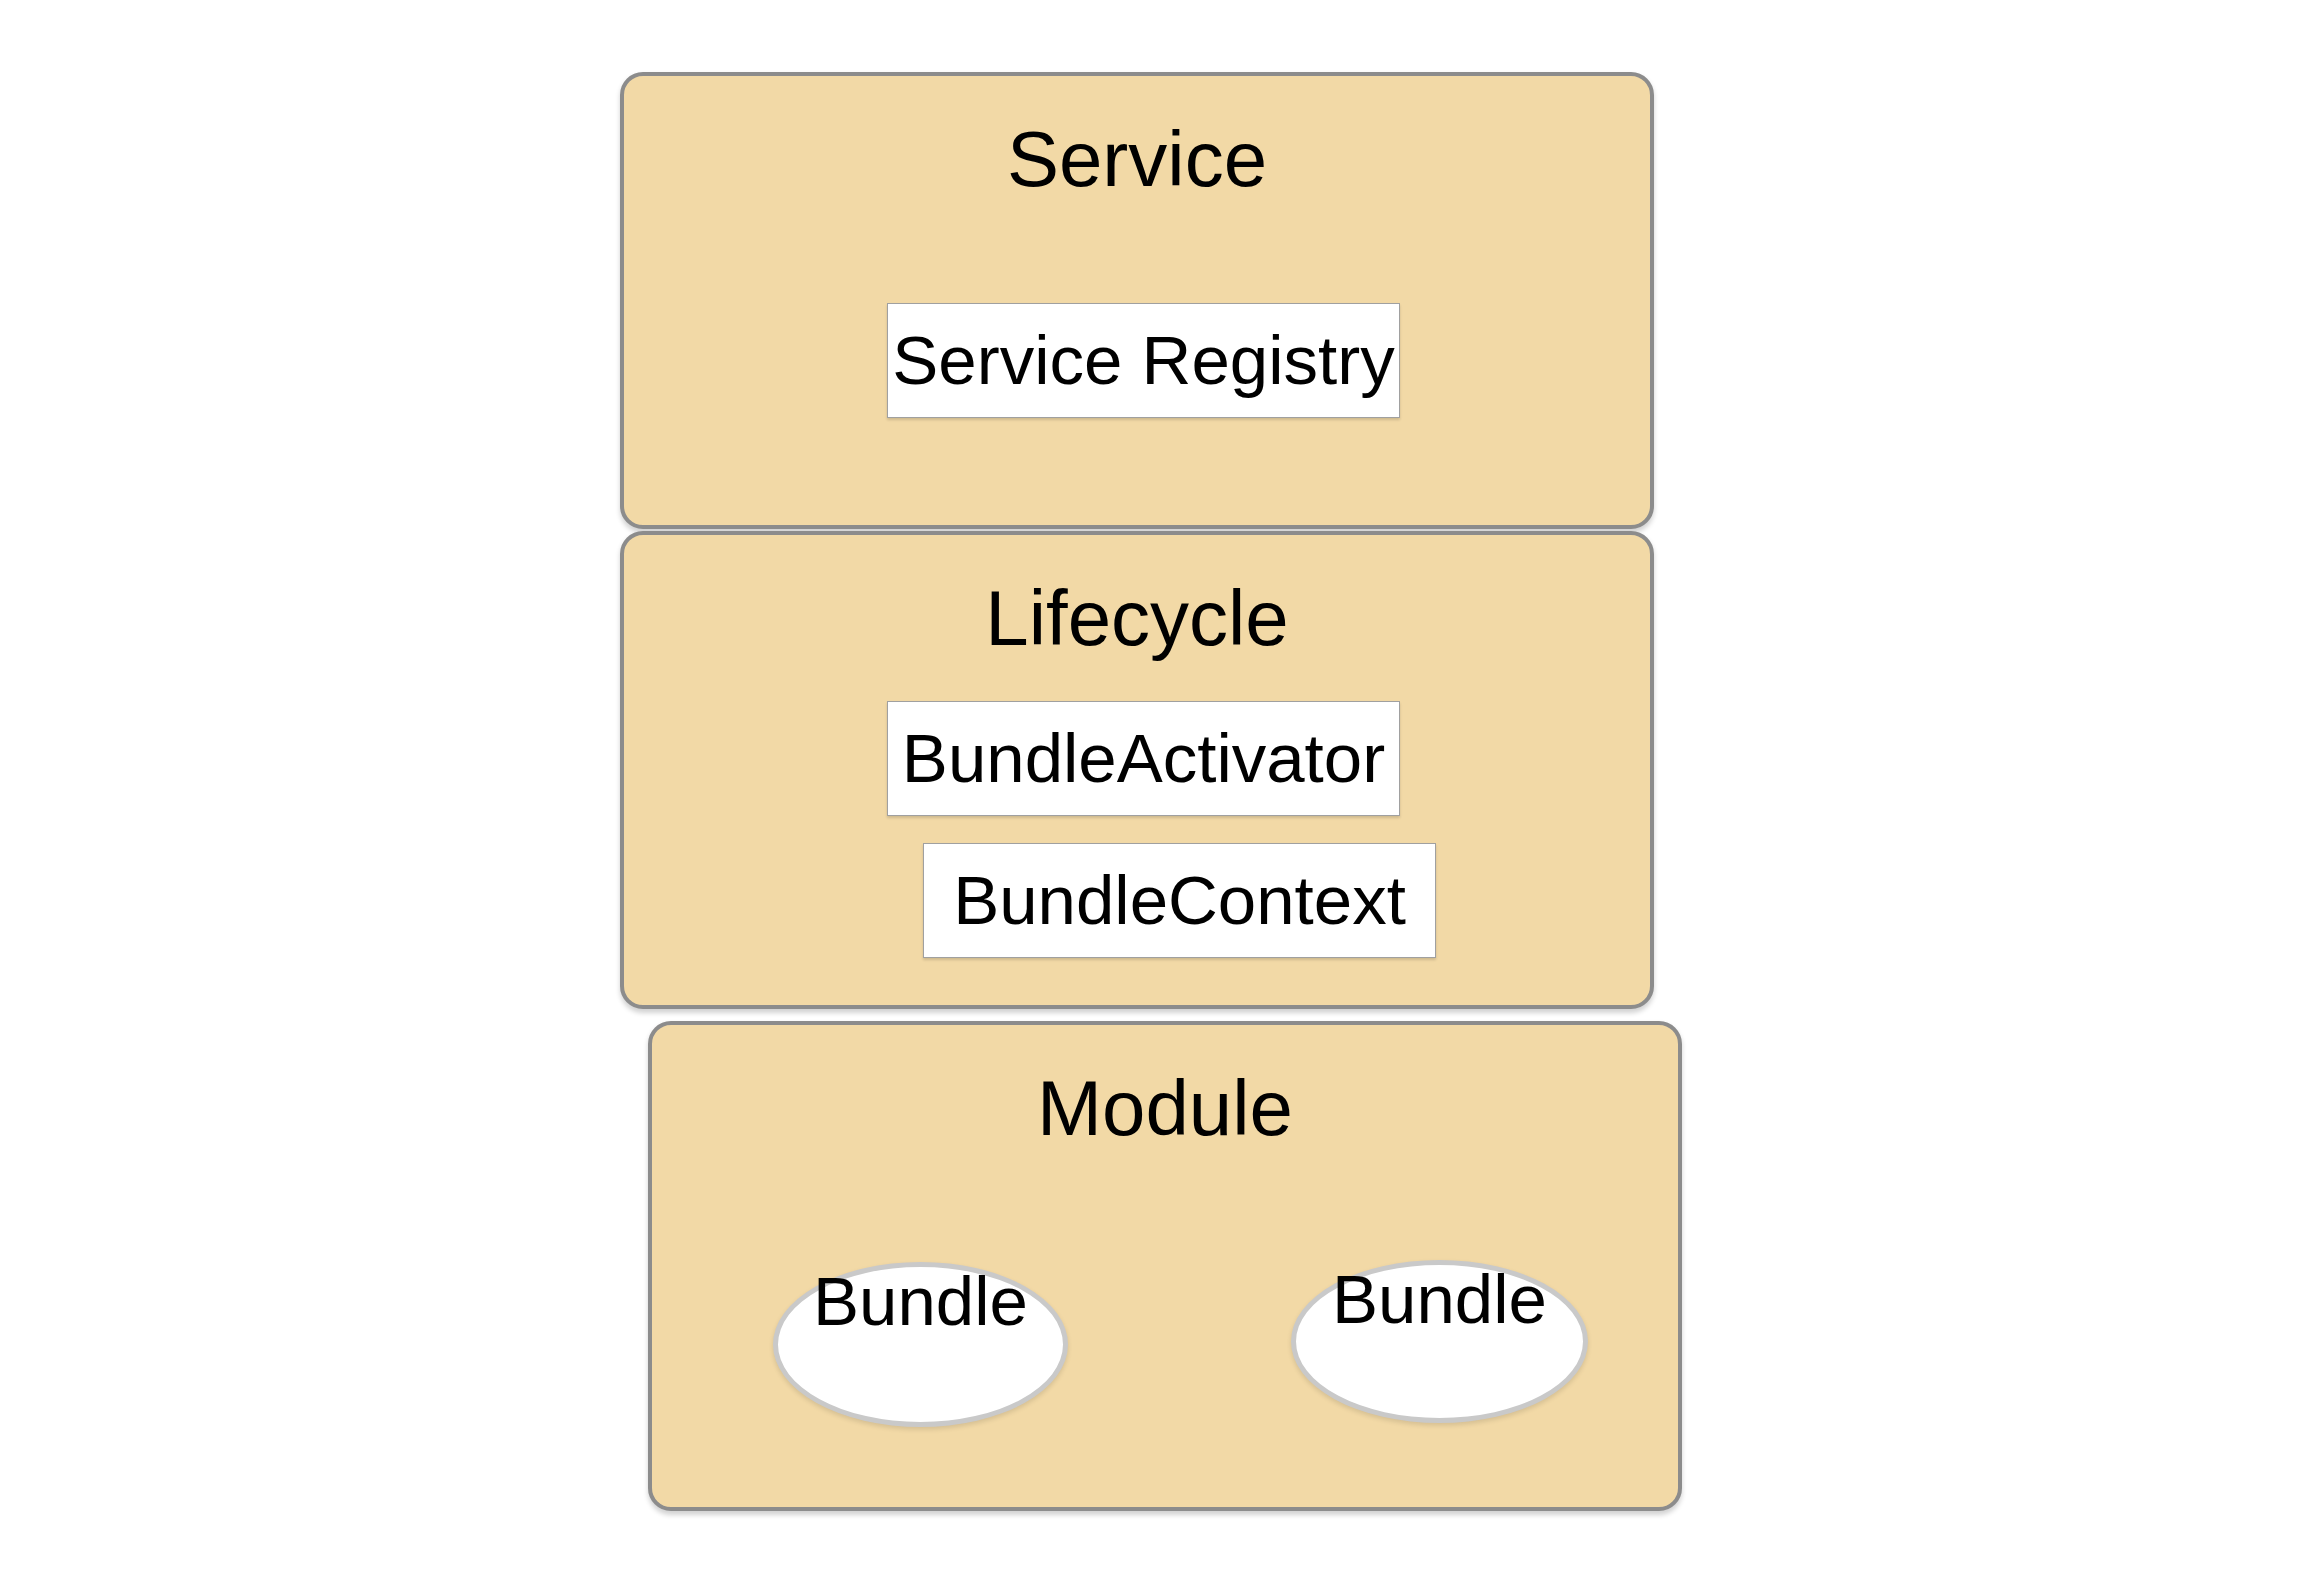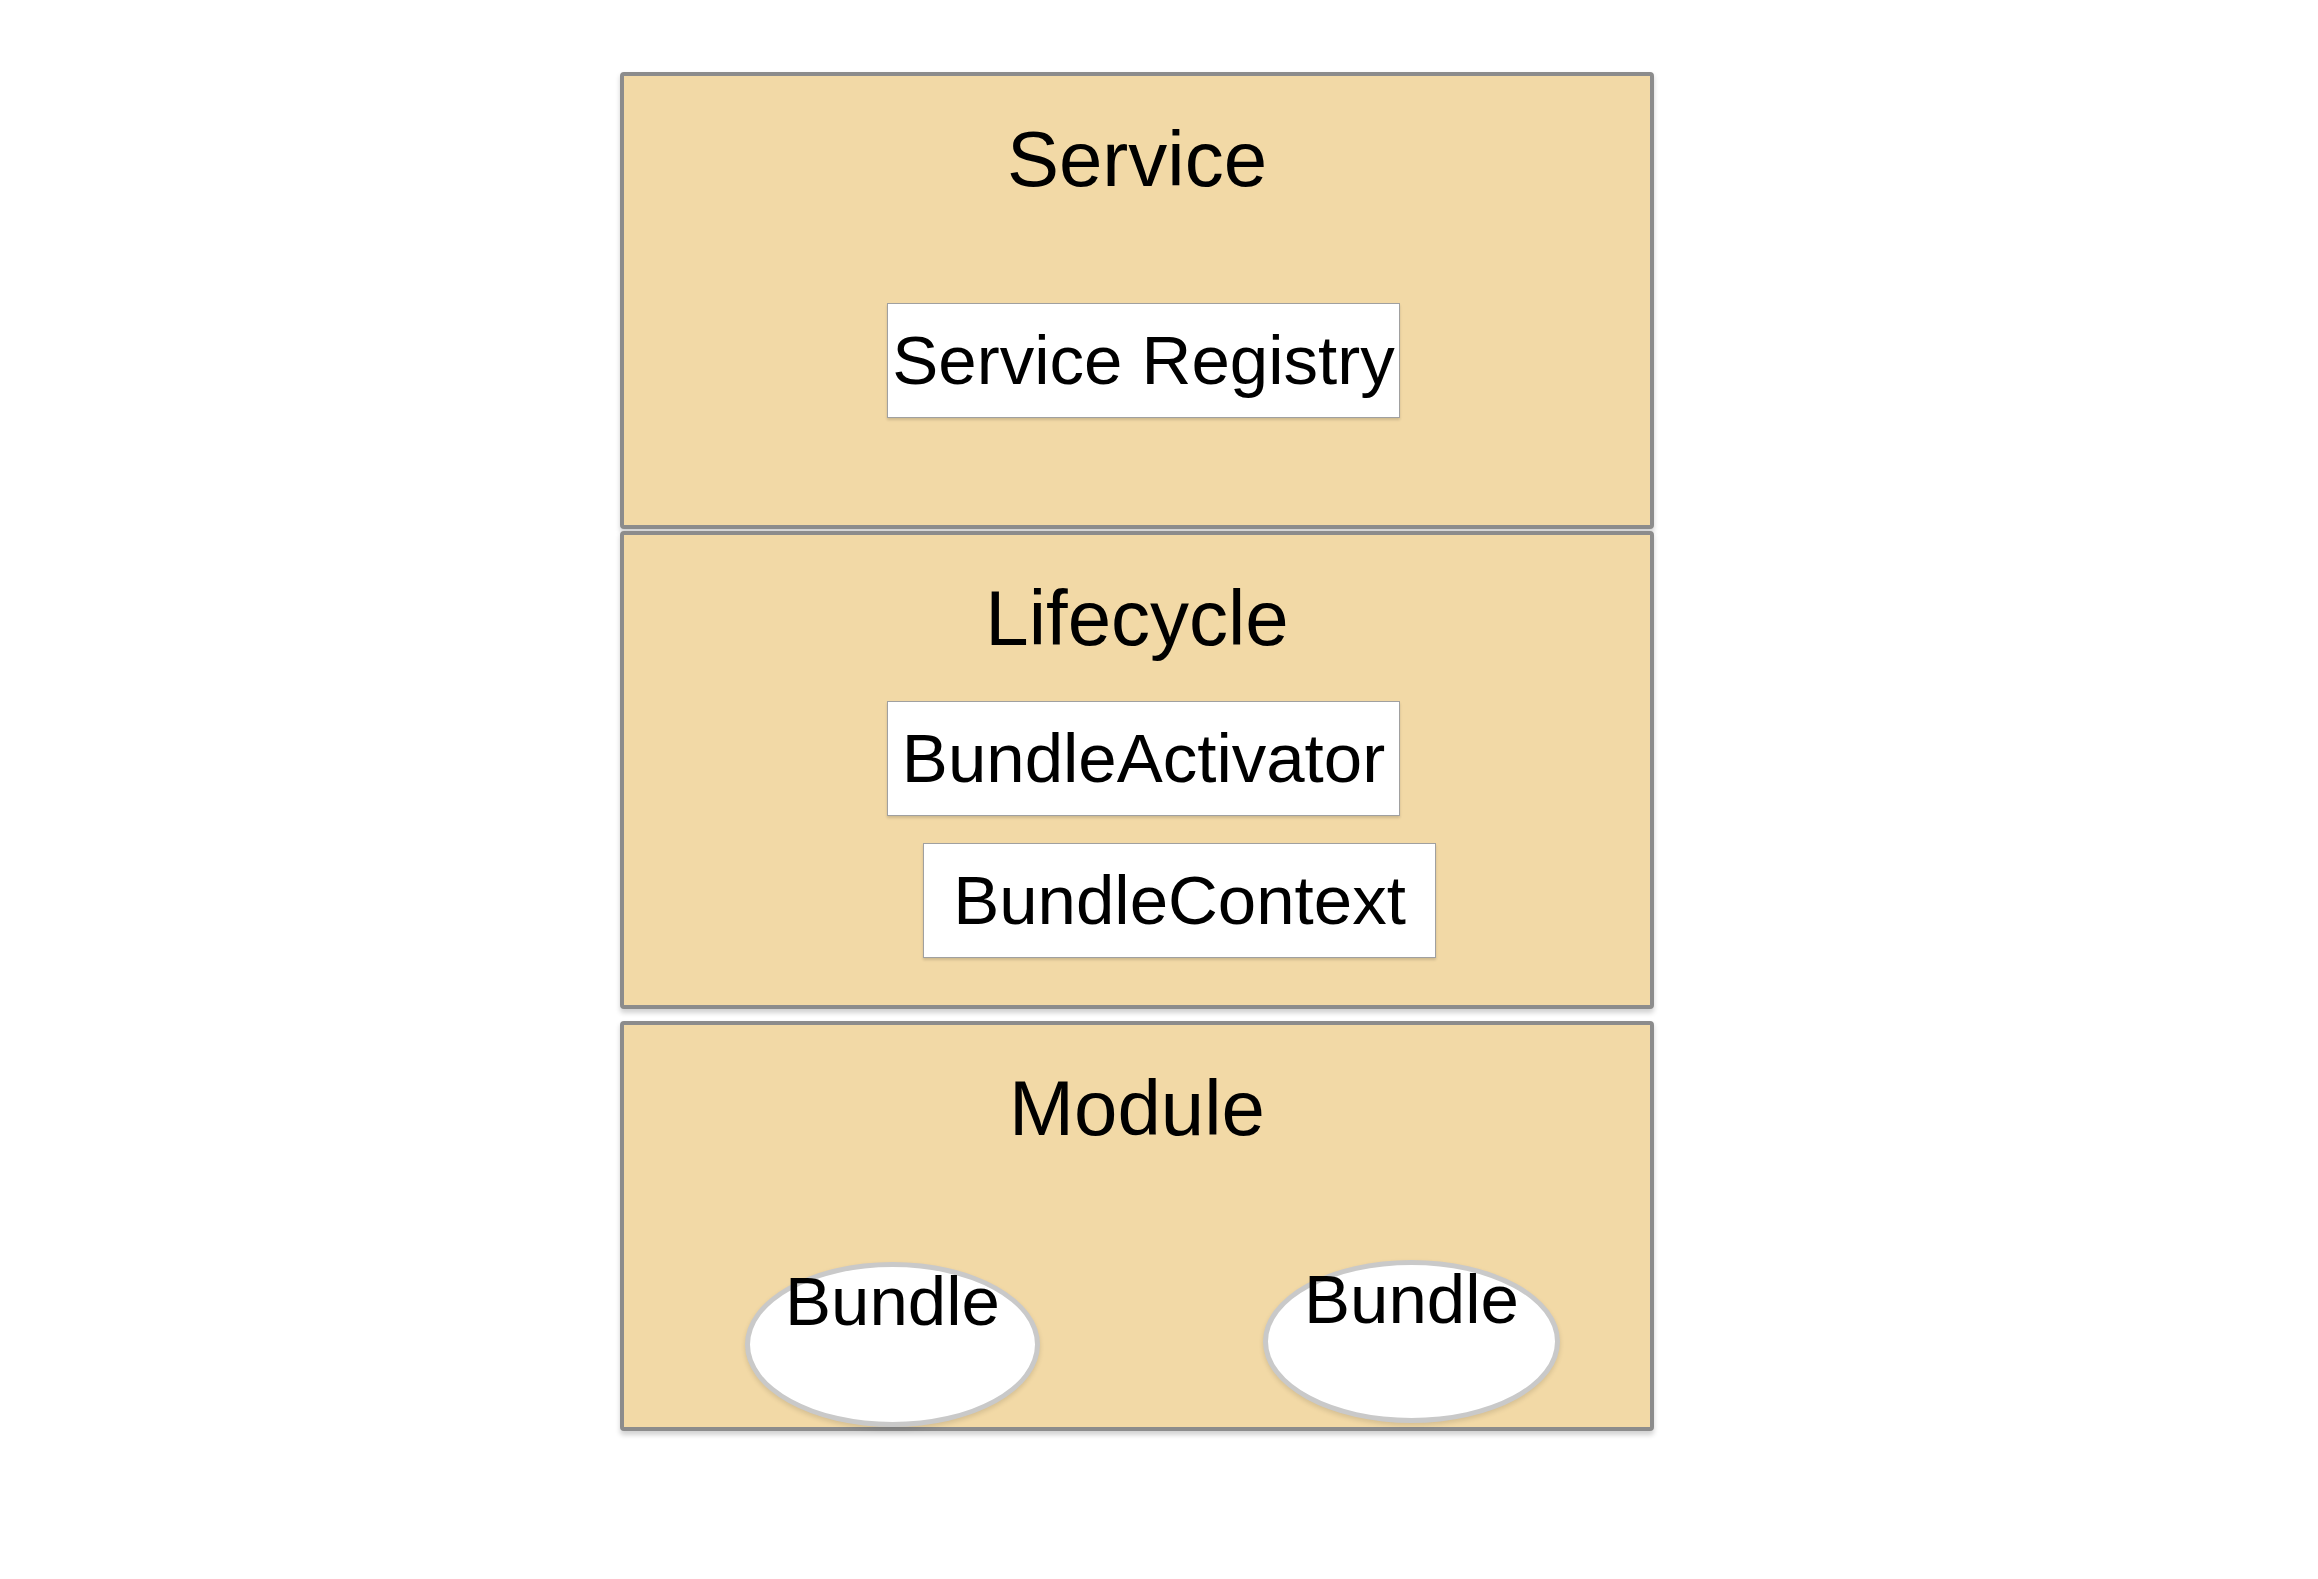--- a/index.html
+++ b/index.html
@@ -15,26 +15,26 @@
     background: var(--canvas, #ffffff);
     overflow: hidden;
   }
   .layer {
     position: absolute;
     left: 620px;
     width: 1034px;
     box-sizing: border-box;
     background: var(--layer-fill, #F2D9A6);
     border: 4.2px solid var(--layer-border, #8C8C8C);
-    border-radius: 4px;
+    border-radius: 23px;
     box-shadow: 0 3.4px 5.1px rgba(0,0,0,0.18);
   }
   .layer-service   { top: 72px;   height: 457px; }
   .layer-lifecycle { top: 531px;  height: 478px; }
-  .layer-module    { top: 1021px; height: 410px; }
+  .layer-module    { top: 1021px; height: 490px; margin-left: 28px; }
   .layer-title {
     position: absolute;
     left: 0;
     top: 41px;
     width: 100%;
     text-align: center;
     font-size: 78px;
     line-height: 1.1;
     color: var(--text, #000000);
     white-space: nowrap;

